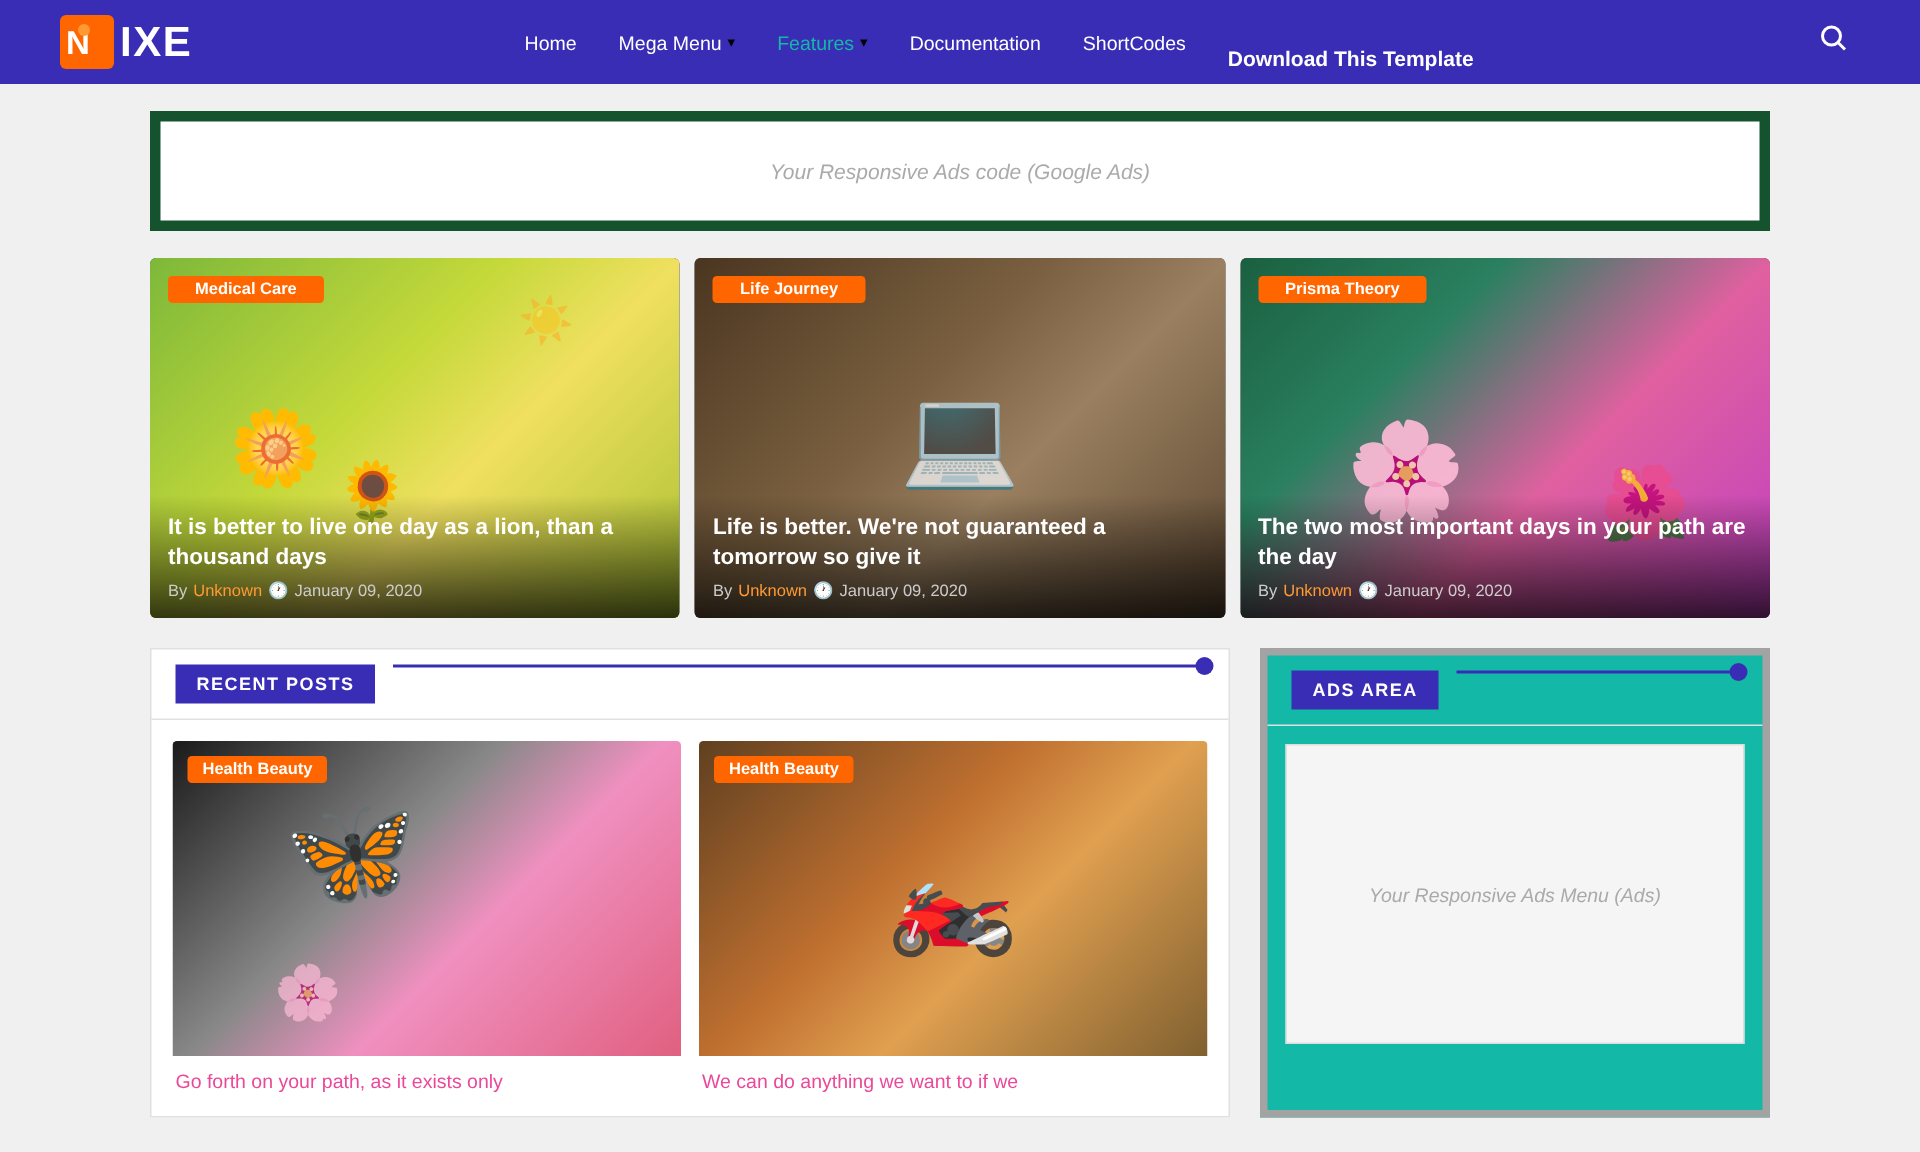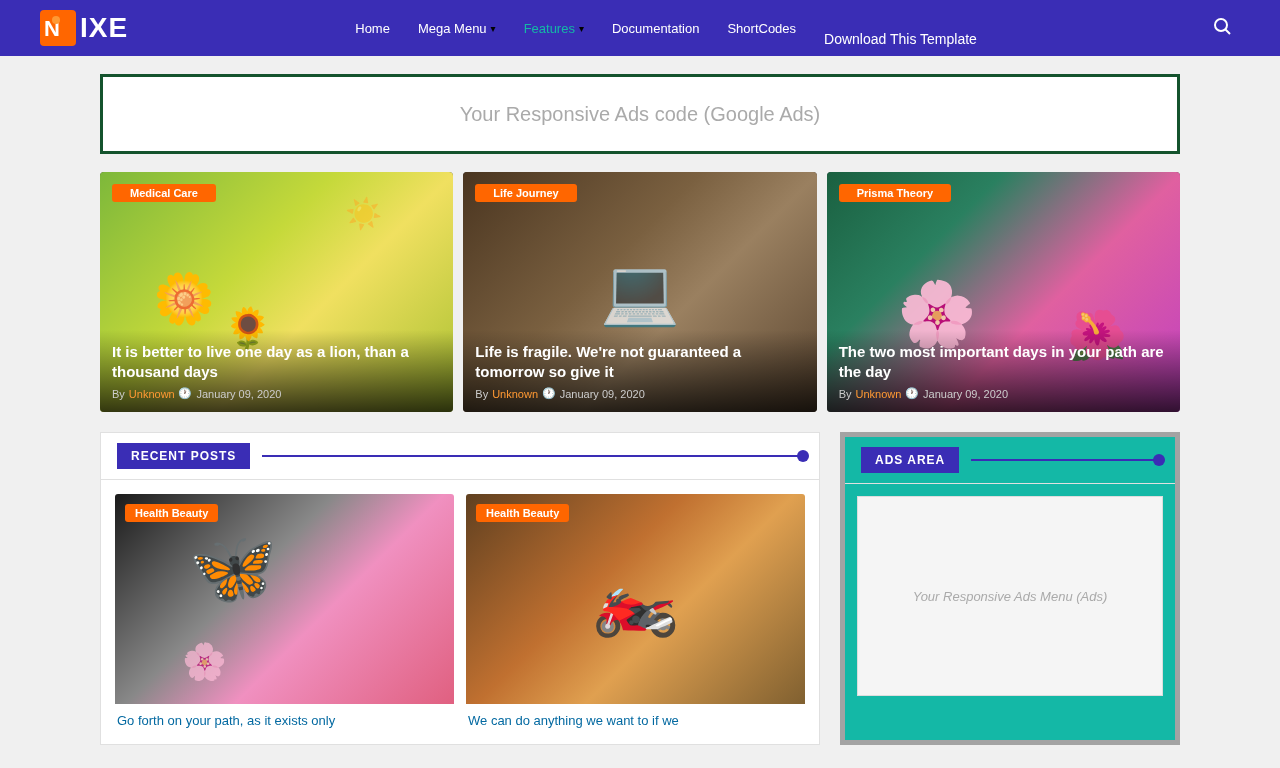--- a/index.html
+++ b/index.html
@@ -44,36 +44,37 @@
       border: none;
       color: #fff;
       font-size: 20px;
       cursor: pointer;
       padding: 8px;
     }
     .download-link {
       color: #fff;
       text-decoration: none;
       font-size: 14px;
-      font-weight: 400;
+      font-weight: 700;
       margin-top: 21px;
     }
 
     
     .ads-banner {
       background: #fff;
-      border: 3px solid #14532d;
+      border: 7px solid #14532d;
       margin: 18px auto;
       max-width: 1100px;
       height: 80px;
       display: flex;
       align-items: center;
       justify-content: center;
       color: #aaa;
-      font-size: 20px;
+      font-style: italic;
+      font-size: 14px;
     }
 
     
     .main-wrapper {
       max-width: 1100px;
       margin: 0 auto;
       padding: 0 10px;
     }
 
     
@@ -152,21 +153,21 @@
     }
 
     
     .recent-posts-panel {
       background: #fff;
       border: 1px solid #e0e0e0;
       padding: 0;
     }
     .panel-header {
       display: flex;
-      align-items: center;
+      align-items: flex-start;
       padding: 10px 16px;
       border-bottom: 1px solid #e0e0e0;
       gap: 12px;
       position: relative;
     }
     .panel-header-title {
       background: #3a2db5;
       color: #fff;
       font-size: 12px;
       font-weight: bold;
@@ -213,21 +214,21 @@
       left: 10px;
       background: #ff6600;
       color: #fff;
       font-size: 11px;
       font-weight: bold;
       padding: 3px 10px;
       border-radius: 3px;
     }
     .recent-card-title {
       font-size: 13px;
-      color: #0369a1;
+      color: #ec4899;
       margin-top: 8px;
       line-height: 1.4;
       padding: 0 2px;
     }
 
     
     .ads-panel {
       background: #14b8a6;
       border: 5px solid #a3a3a3;
     }
@@ -320,21 +321,21 @@
         </div>
       </div>
     </div>
 
     <div class="featured-card">
       <div class="fake-img card-img-2">
         <div style="position:absolute;top:50%;left:50%;transform:translate(-50%,-50%);font-size:64px;opacity:0.8;">💻</div>
       </div>
       <span class="category-badge">Life Journey</span>
       <div class="card-overlay">
-        <div class="card-title">Life is fragile. We're not guaranteed a tomorrow so give it</div>
+        <div class="card-title">Life is better. We're not guaranteed a tomorrow so give it</div>
         <div class="card-meta">
           <span>By</span>
           <a href="#">Unknown</a>
           <span>🕐</span>
           <span>January 09, 2020</span>
         </div>
       </div>
     </div>
 
     <div class="featured-card">

